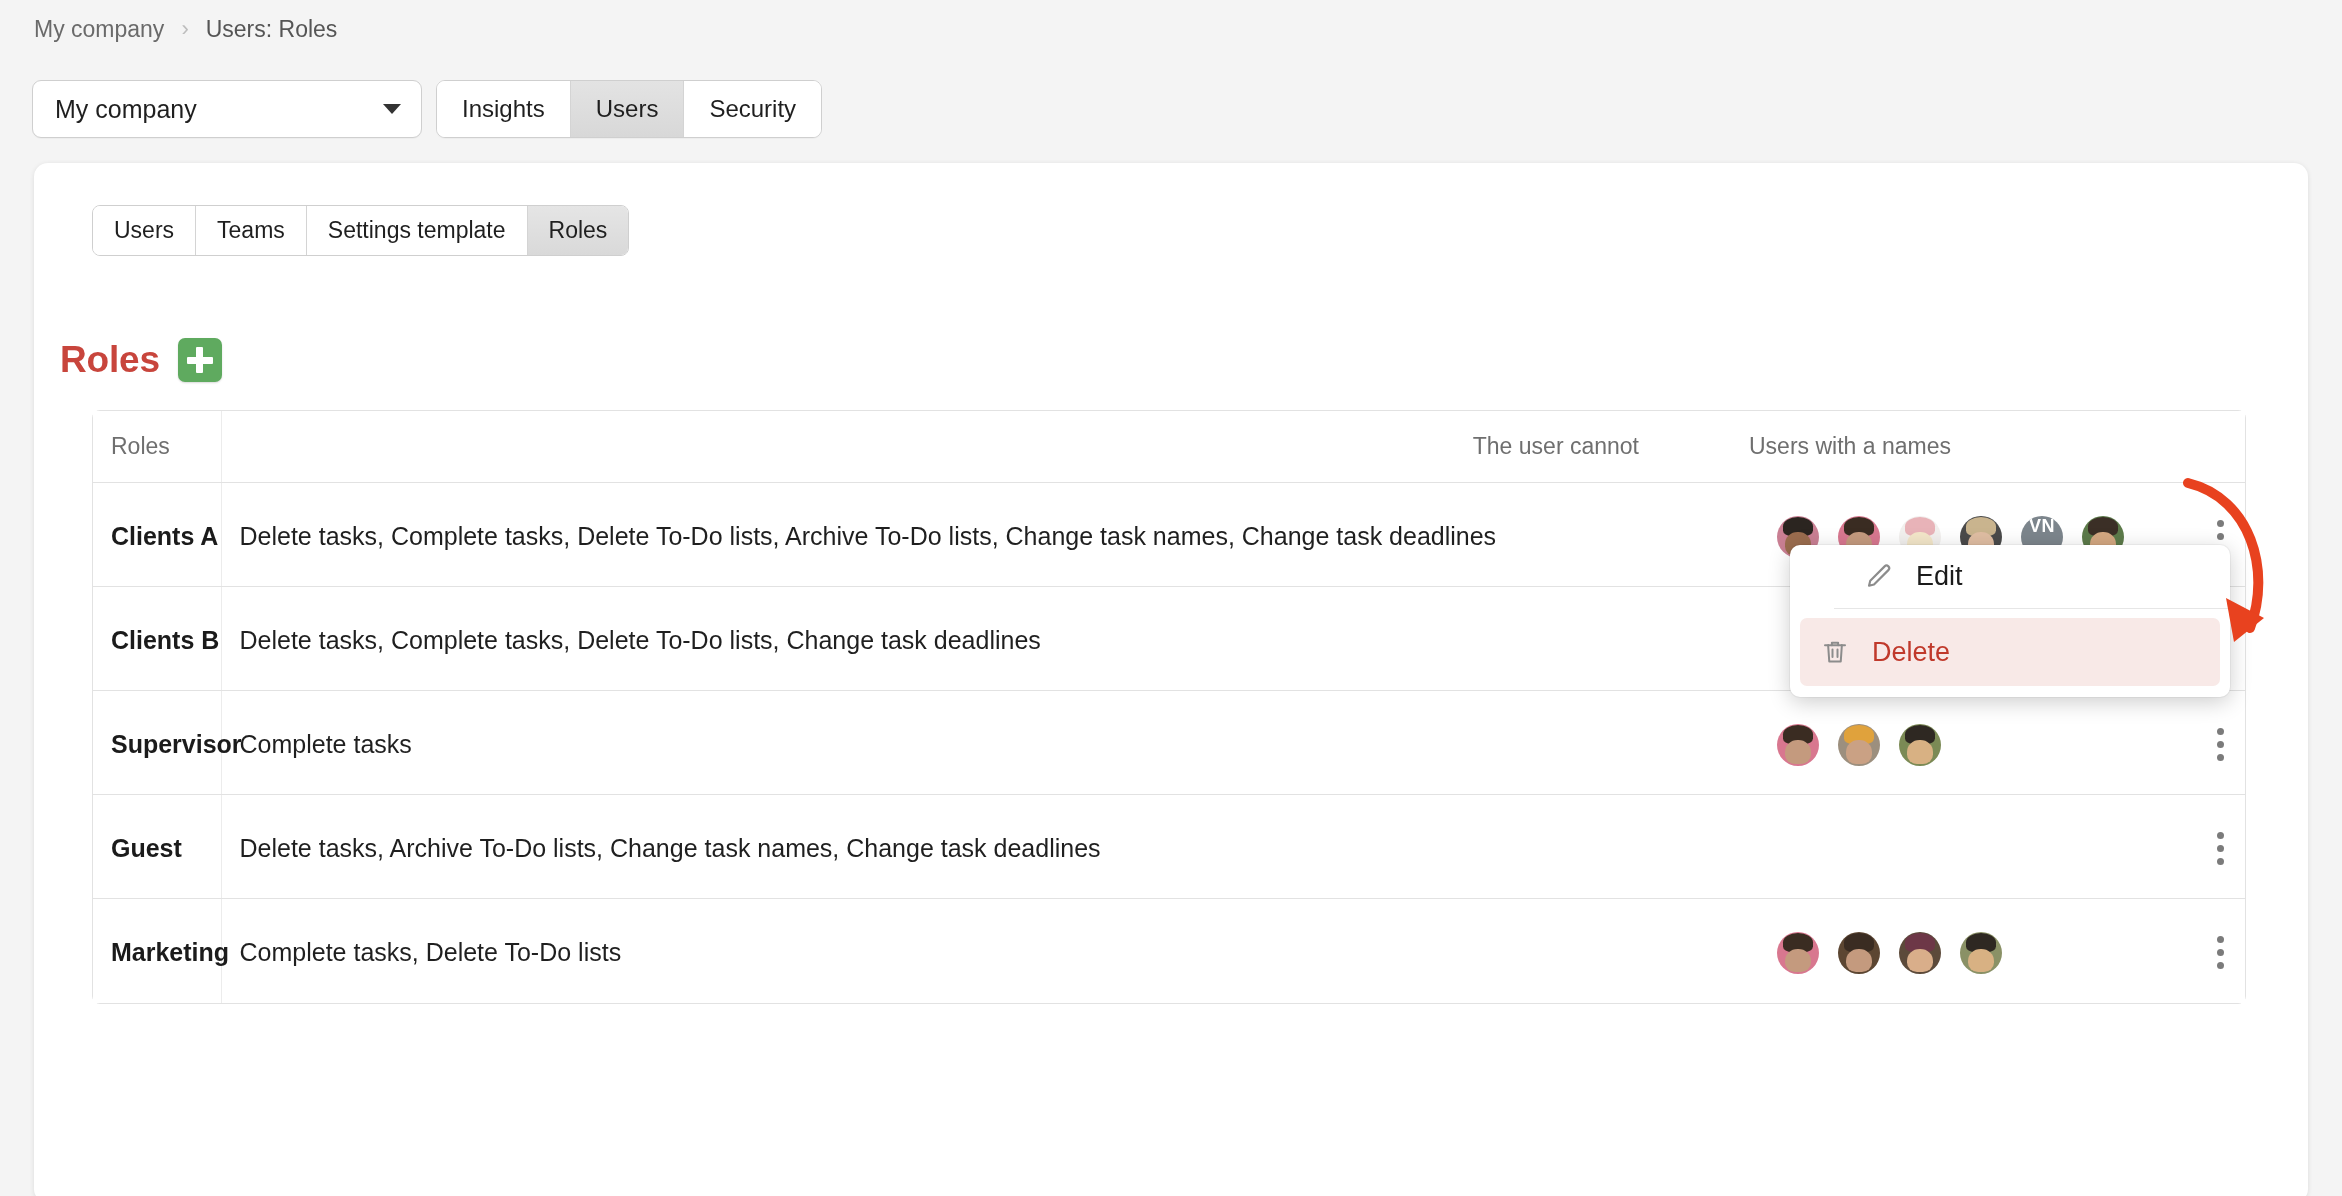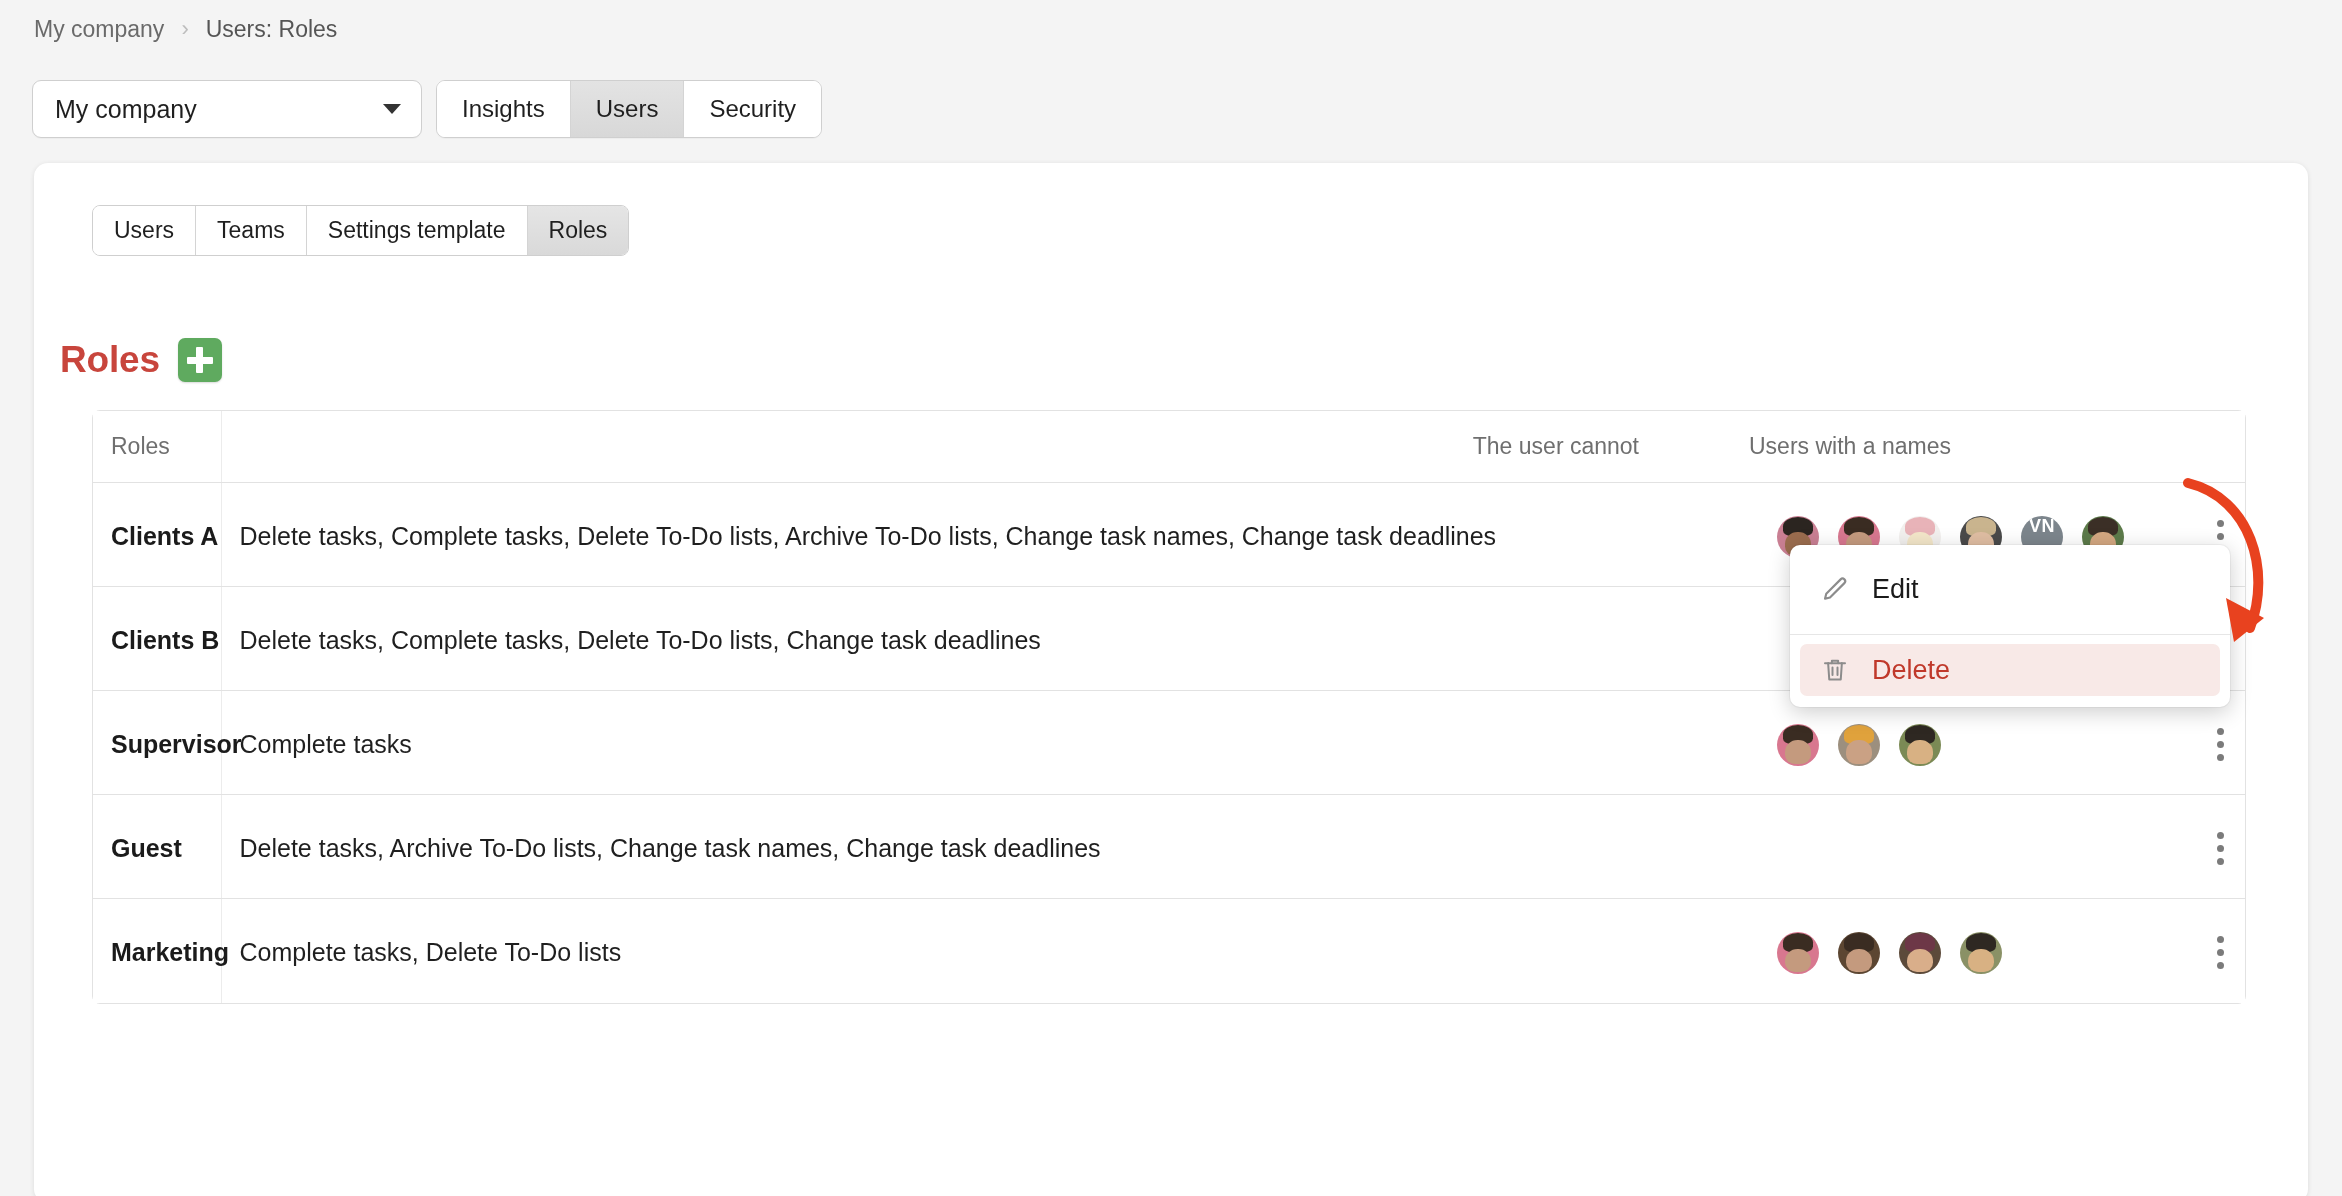--- a/index.html
+++ b/index.html
@@ -236,31 +236,32 @@
     background: #fff;
     border-radius: 10px;
     box-shadow: 0 5px 22px rgba(0,0,0,0.20), 0 0 0 1px rgba(0,0,0,0.04);
     padding: 0;
     z-index: 40;
     overflow: hidden;
   }
   .menu-item {
     display: flex; align-items: center;
     gap: 22px;
-    height: 90px;
+    height: 64px;
     padding: 0 30px;
     font-size: 27px;
     color: #1b1b1b;
+    margin-left: 44px;
   }
   .menu-item.sep-below { border-bottom: 1px solid #e6e6e6; }
   .menu-item.danger {
     color: #c0392b;
     background: #f8e9e7;
     margin: 9px 10px 11px 10px;
-    height: 52px;
+    height: 68px;
     border-radius: 7px;
     padding: 0 20px;
   }
   .menu-icon { width: 30px; height: 30px; flex: 0 0 auto; }
 
   
   .annot {
     position: absolute;
     left: 2150px; top: 460px;
     width: 192px; height: 240px;

